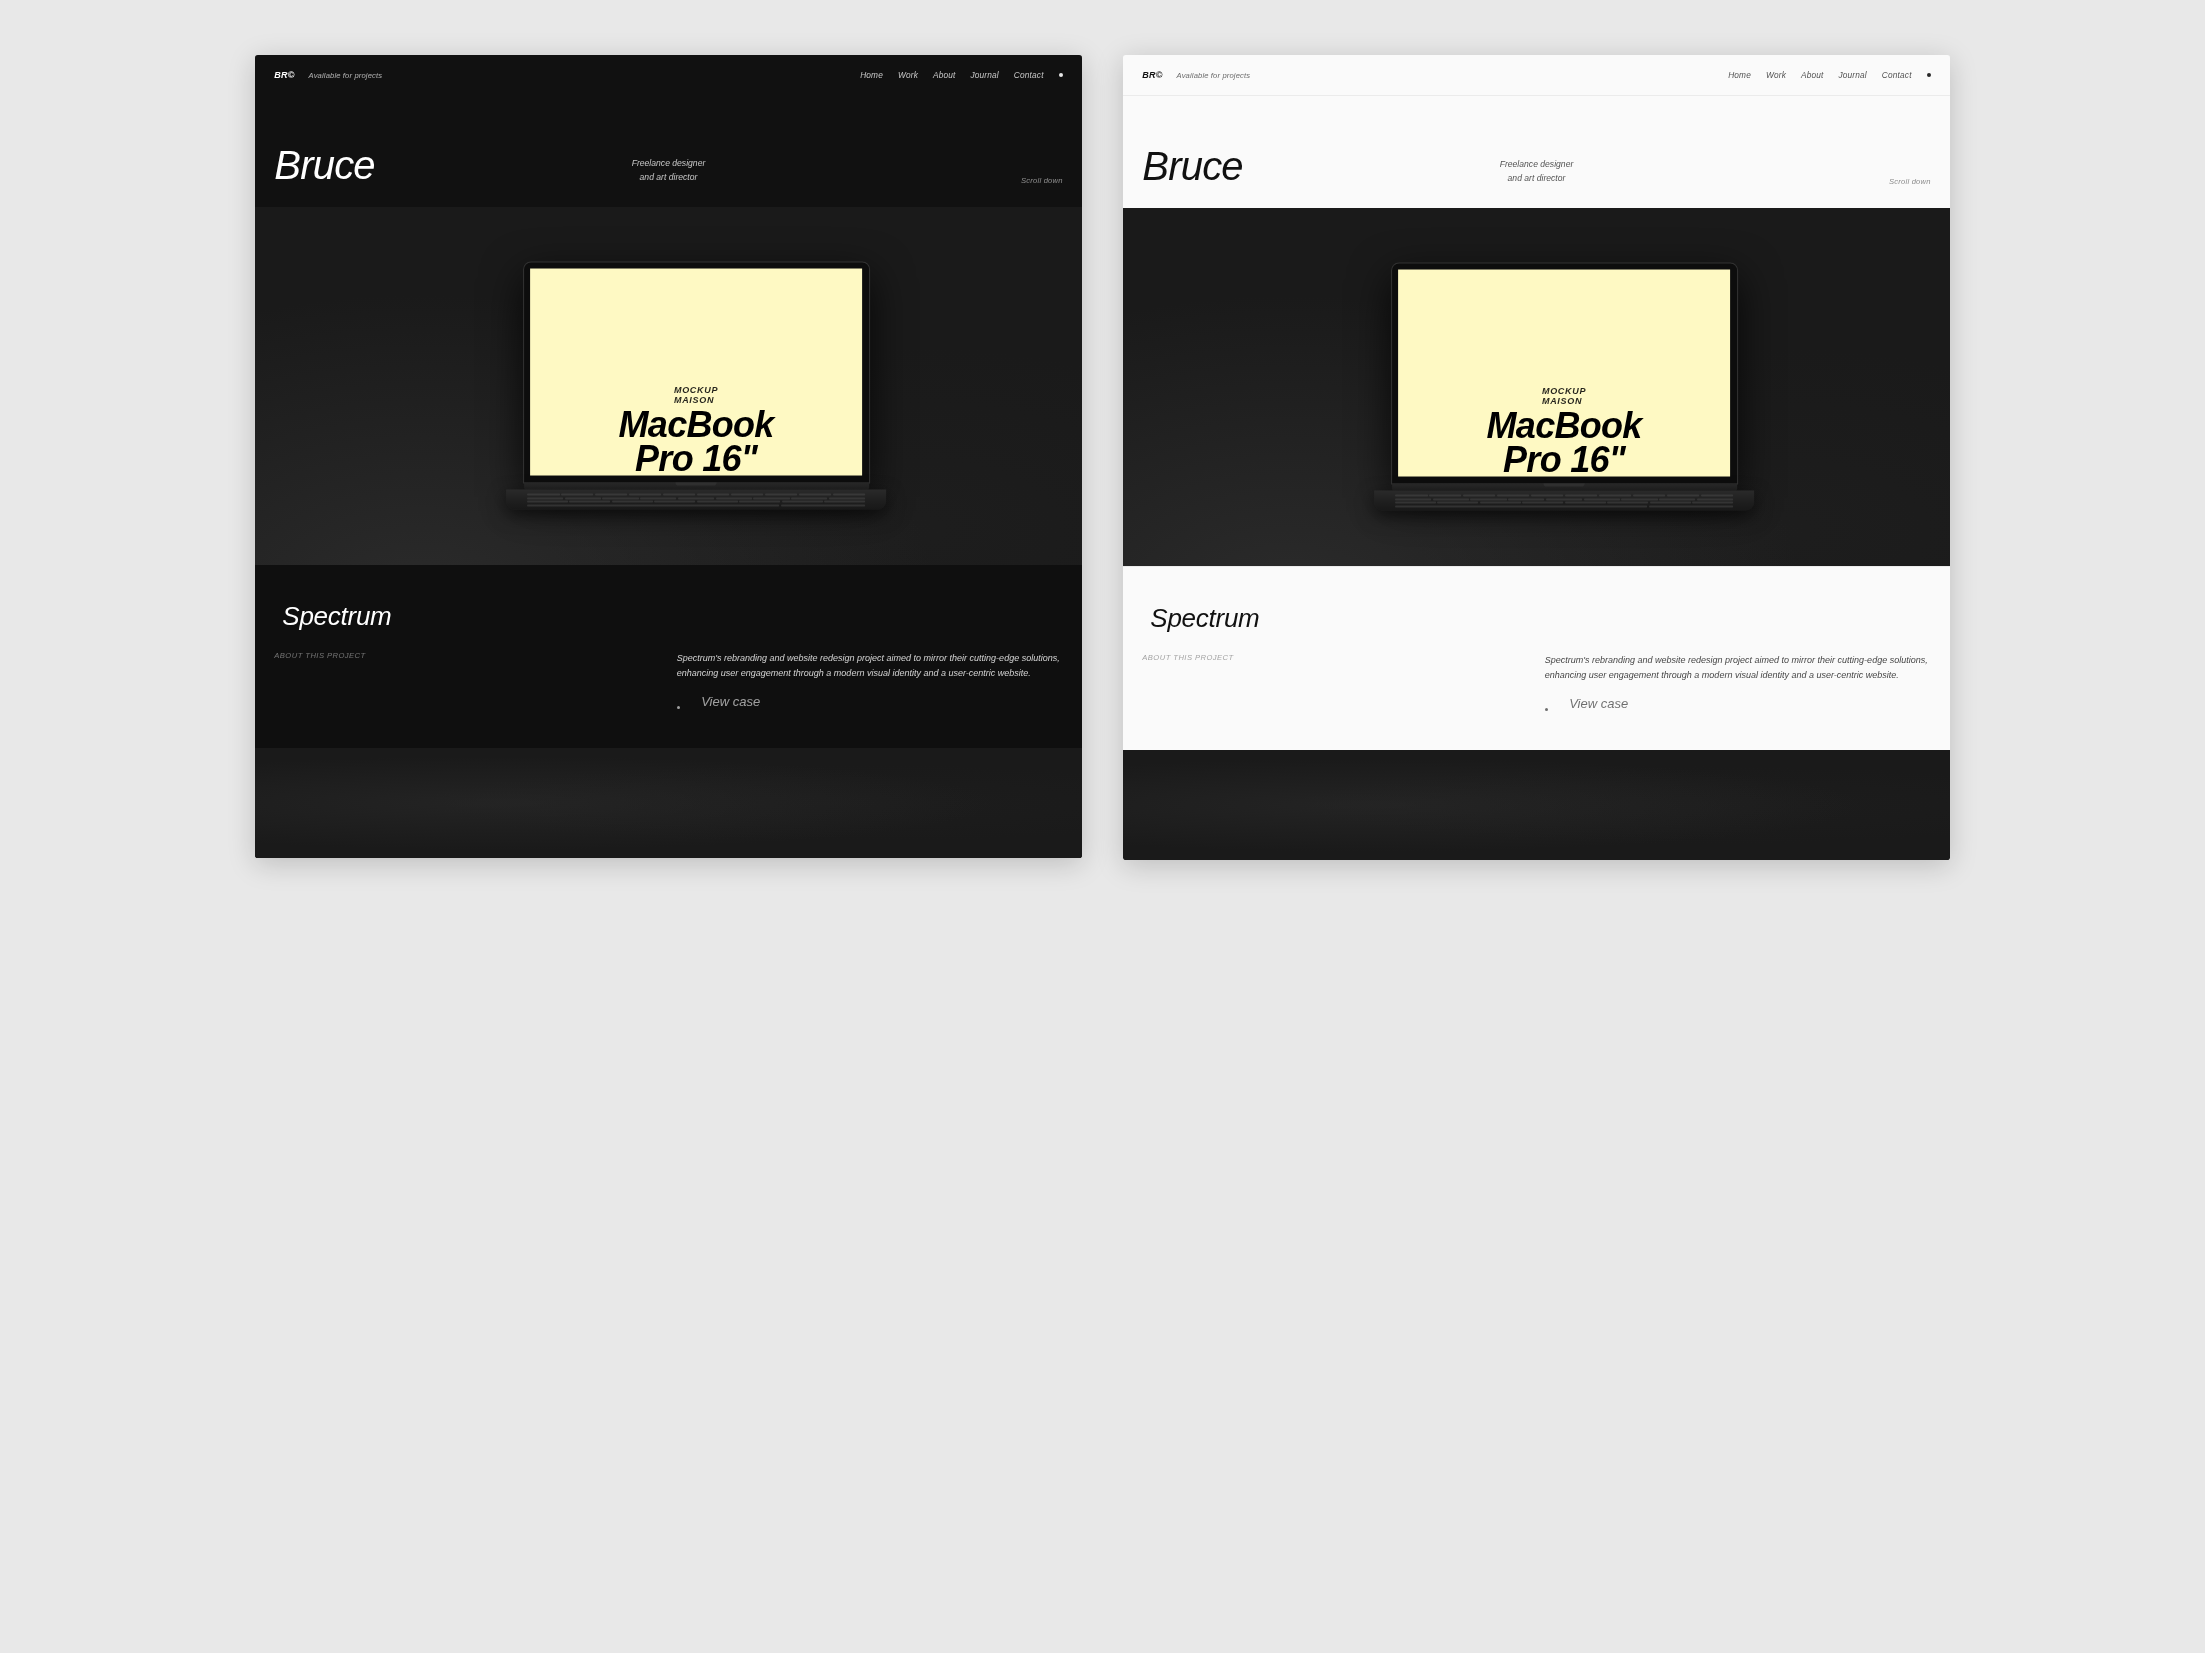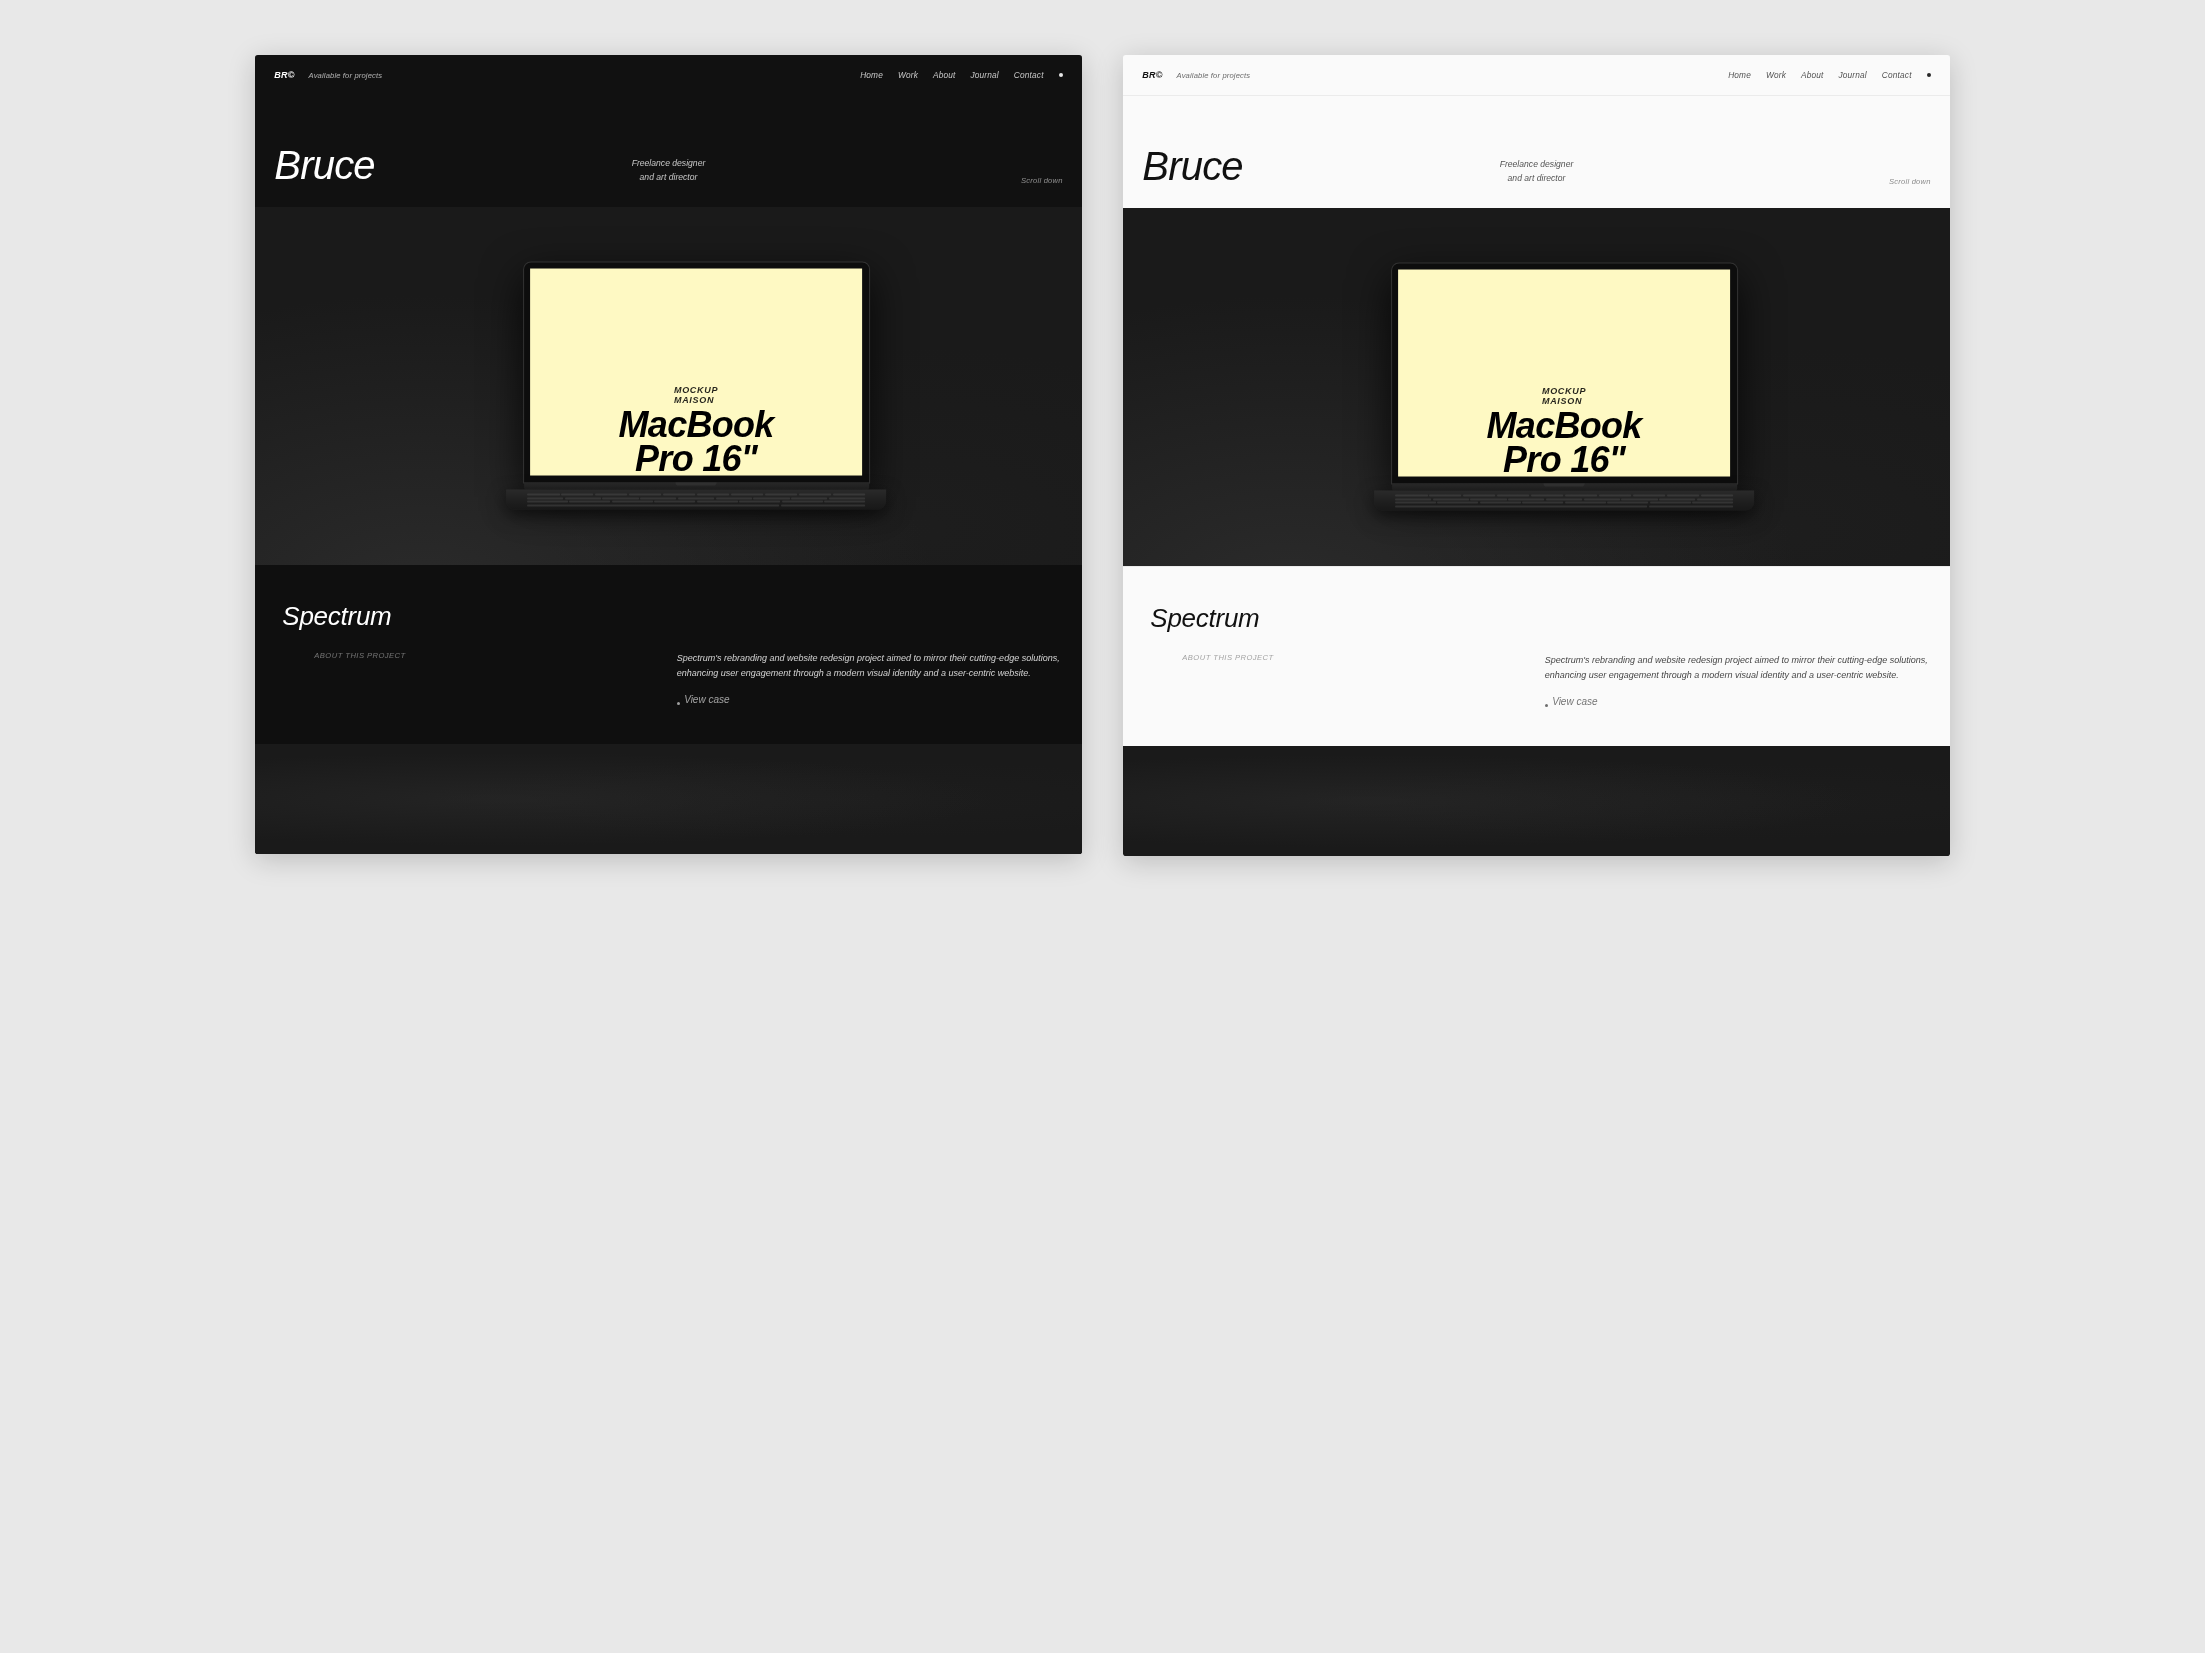--- a/index.html
+++ b/index.html
@@ -279,36 +279,35 @@
       gap: 16.5px;
       align-items: start;
     }
 
     .project-about-label {
       font-size: 7.6px;
       opacity: 0.4;
       letter-spacing: 0.06em;
       text-transform: uppercase;
       margin-bottom: 0;
-      margin-left: 40px;
     }
 
     .project-desc {
       font-size: 9px;
       line-height: 1.65;
       opacity: 0.8;
       margin-bottom: 13.8px;
     }
 
     .view-case-link {
-      font-size: 10px;
+      font-size: 13px;
       opacity: 0.6;
       display: flex;
       align-items: flex-end;
-      gap: 4px;
+      gap: 21px;
       cursor: pointer;
     }
 
     .view-case-dot {
       width: 3.4px;
       height: 3.4px;
       border-radius: 50%;
       background: currentColor;
       flex-shrink: 0;
     }

